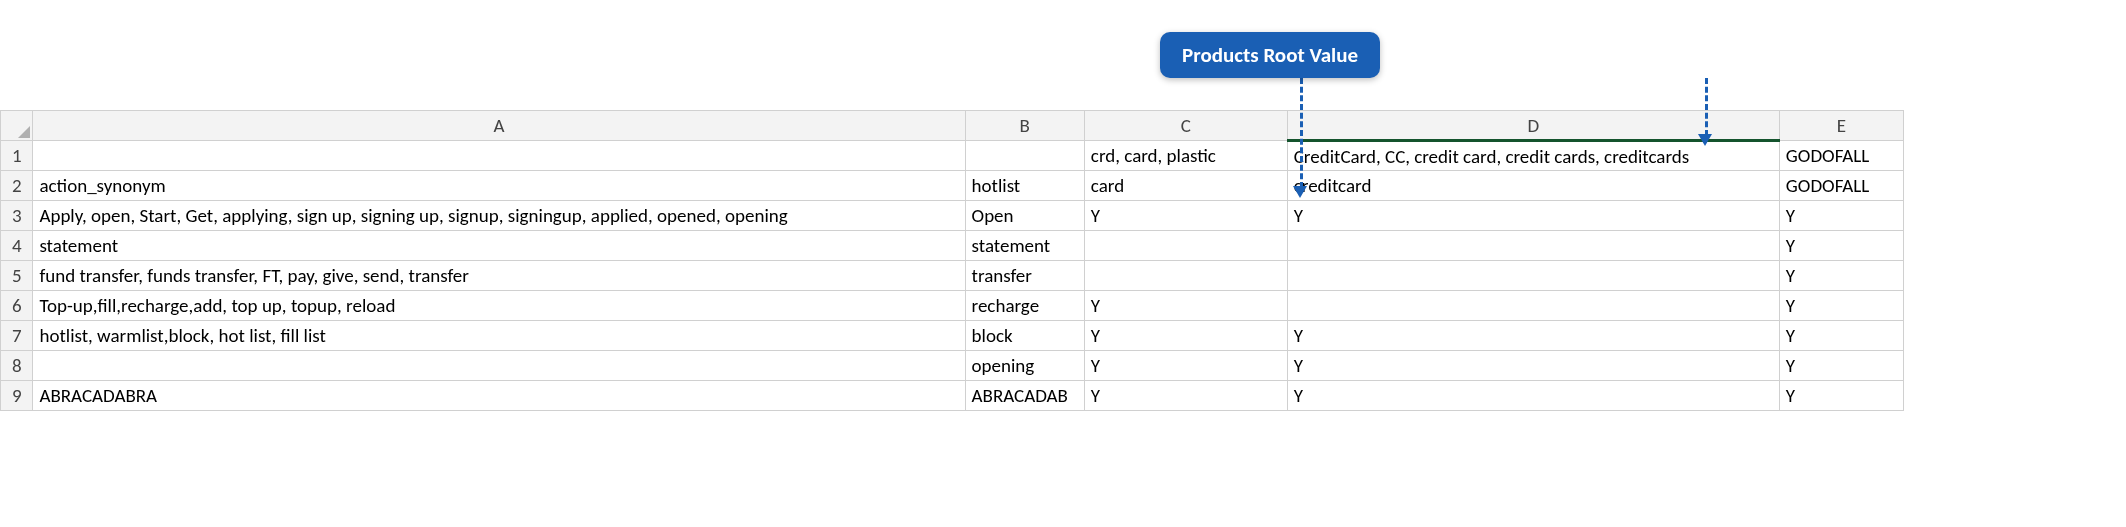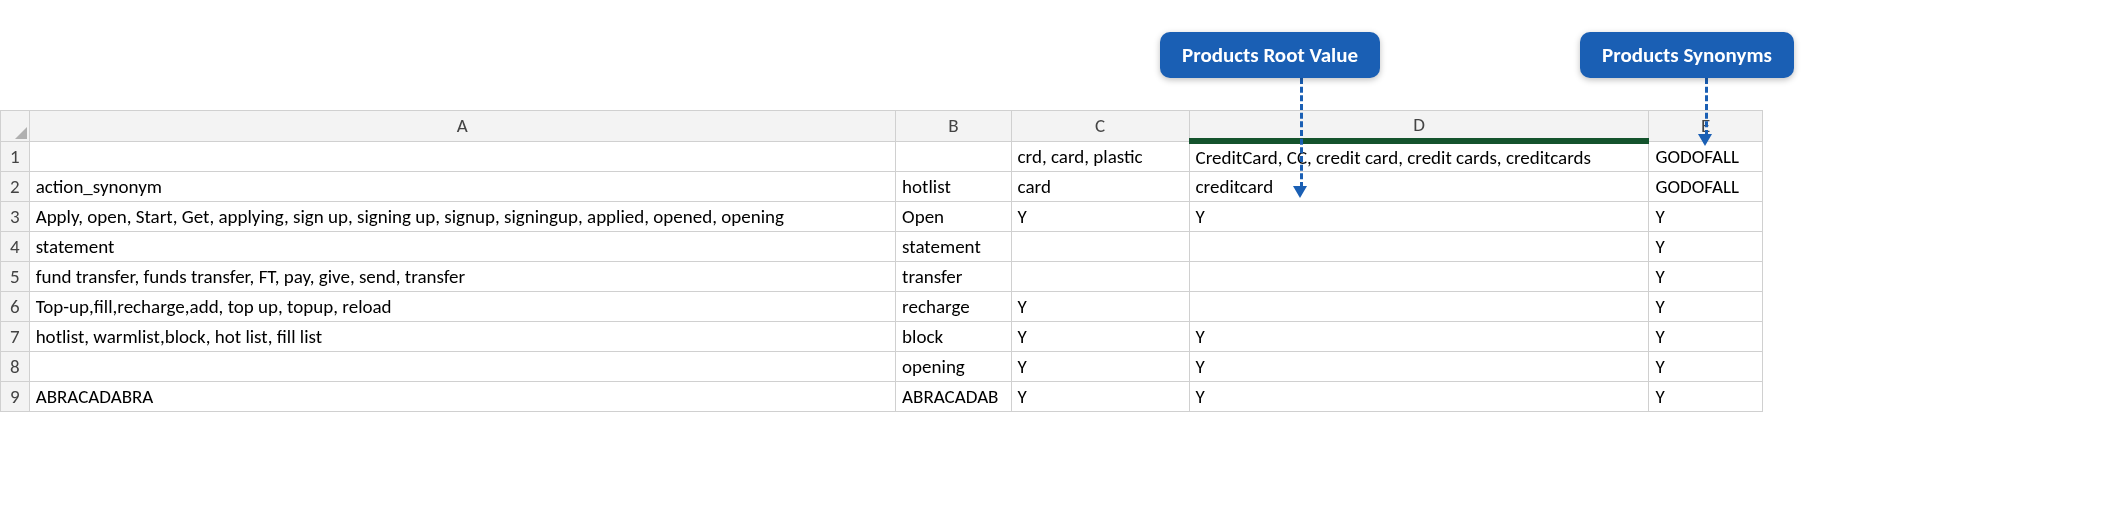--- a/index.html
+++ b/index.html
@@ -6,21 +6,21 @@
   html, body {
     margin: 0;
     padding: 0;
     font-family: Calibri, Arial, sans-serif;
     font-size: 19px;
     color: #000;
     background: #fff;
   }
   .wrap {
     position: relative;
-    width: 1763px;
+    width: 1904px;
     height: 527px;
   }
   .callouts {
     position: absolute;
     top: 0; left: 0; right: 0;
     height: 110px;
     pointer-events: none;
   }
   .callout {
     position: absolute;
@@ -97,33 +97,32 @@
     width: 0; height: 0;
     border-right: 12px solid #b0b0b0;
     border-top: 12px solid transparent;
   }
   col.c-row { width: 38px; }
   col.c-a { width: 1030px; }
   col.c-b { width: 125px; }
   col.c-c { width: 240px; }
   col.c-d { width: 540px; }
   col.c-e { width: 140px; }
-  .green-top td:nth-child(5) { border-top: 6px solid #14532d; }
+  .green-top td:nth-child(5) { border-top: 3px solid #14532d; }
 </style>
 </head>
 <body>
 
 <div class="wrap">
 
   <div class="callouts">
     <div class="callout" style="left:1160px">Products Root Value</div>
     <div class="dash-arrow" style="left:1300px; top:78px; height:110px"></div>
     <div class="arrow-head" style="left:1293px; top:186px"></div>
 
-    <div class="callout" style="left:1580px">Products Synonyms</div>
     <div class="dash-arrow" style="left:1705px; top:78px; height:58px"></div>
     <div class="arrow-head" style="left:1698px; top:134px"></div>
   </div>
 
 
   <table class="sheet">
     <colgroup>
       <col class="c-row">
         <col class="c-a">
         <col class="c-b">

